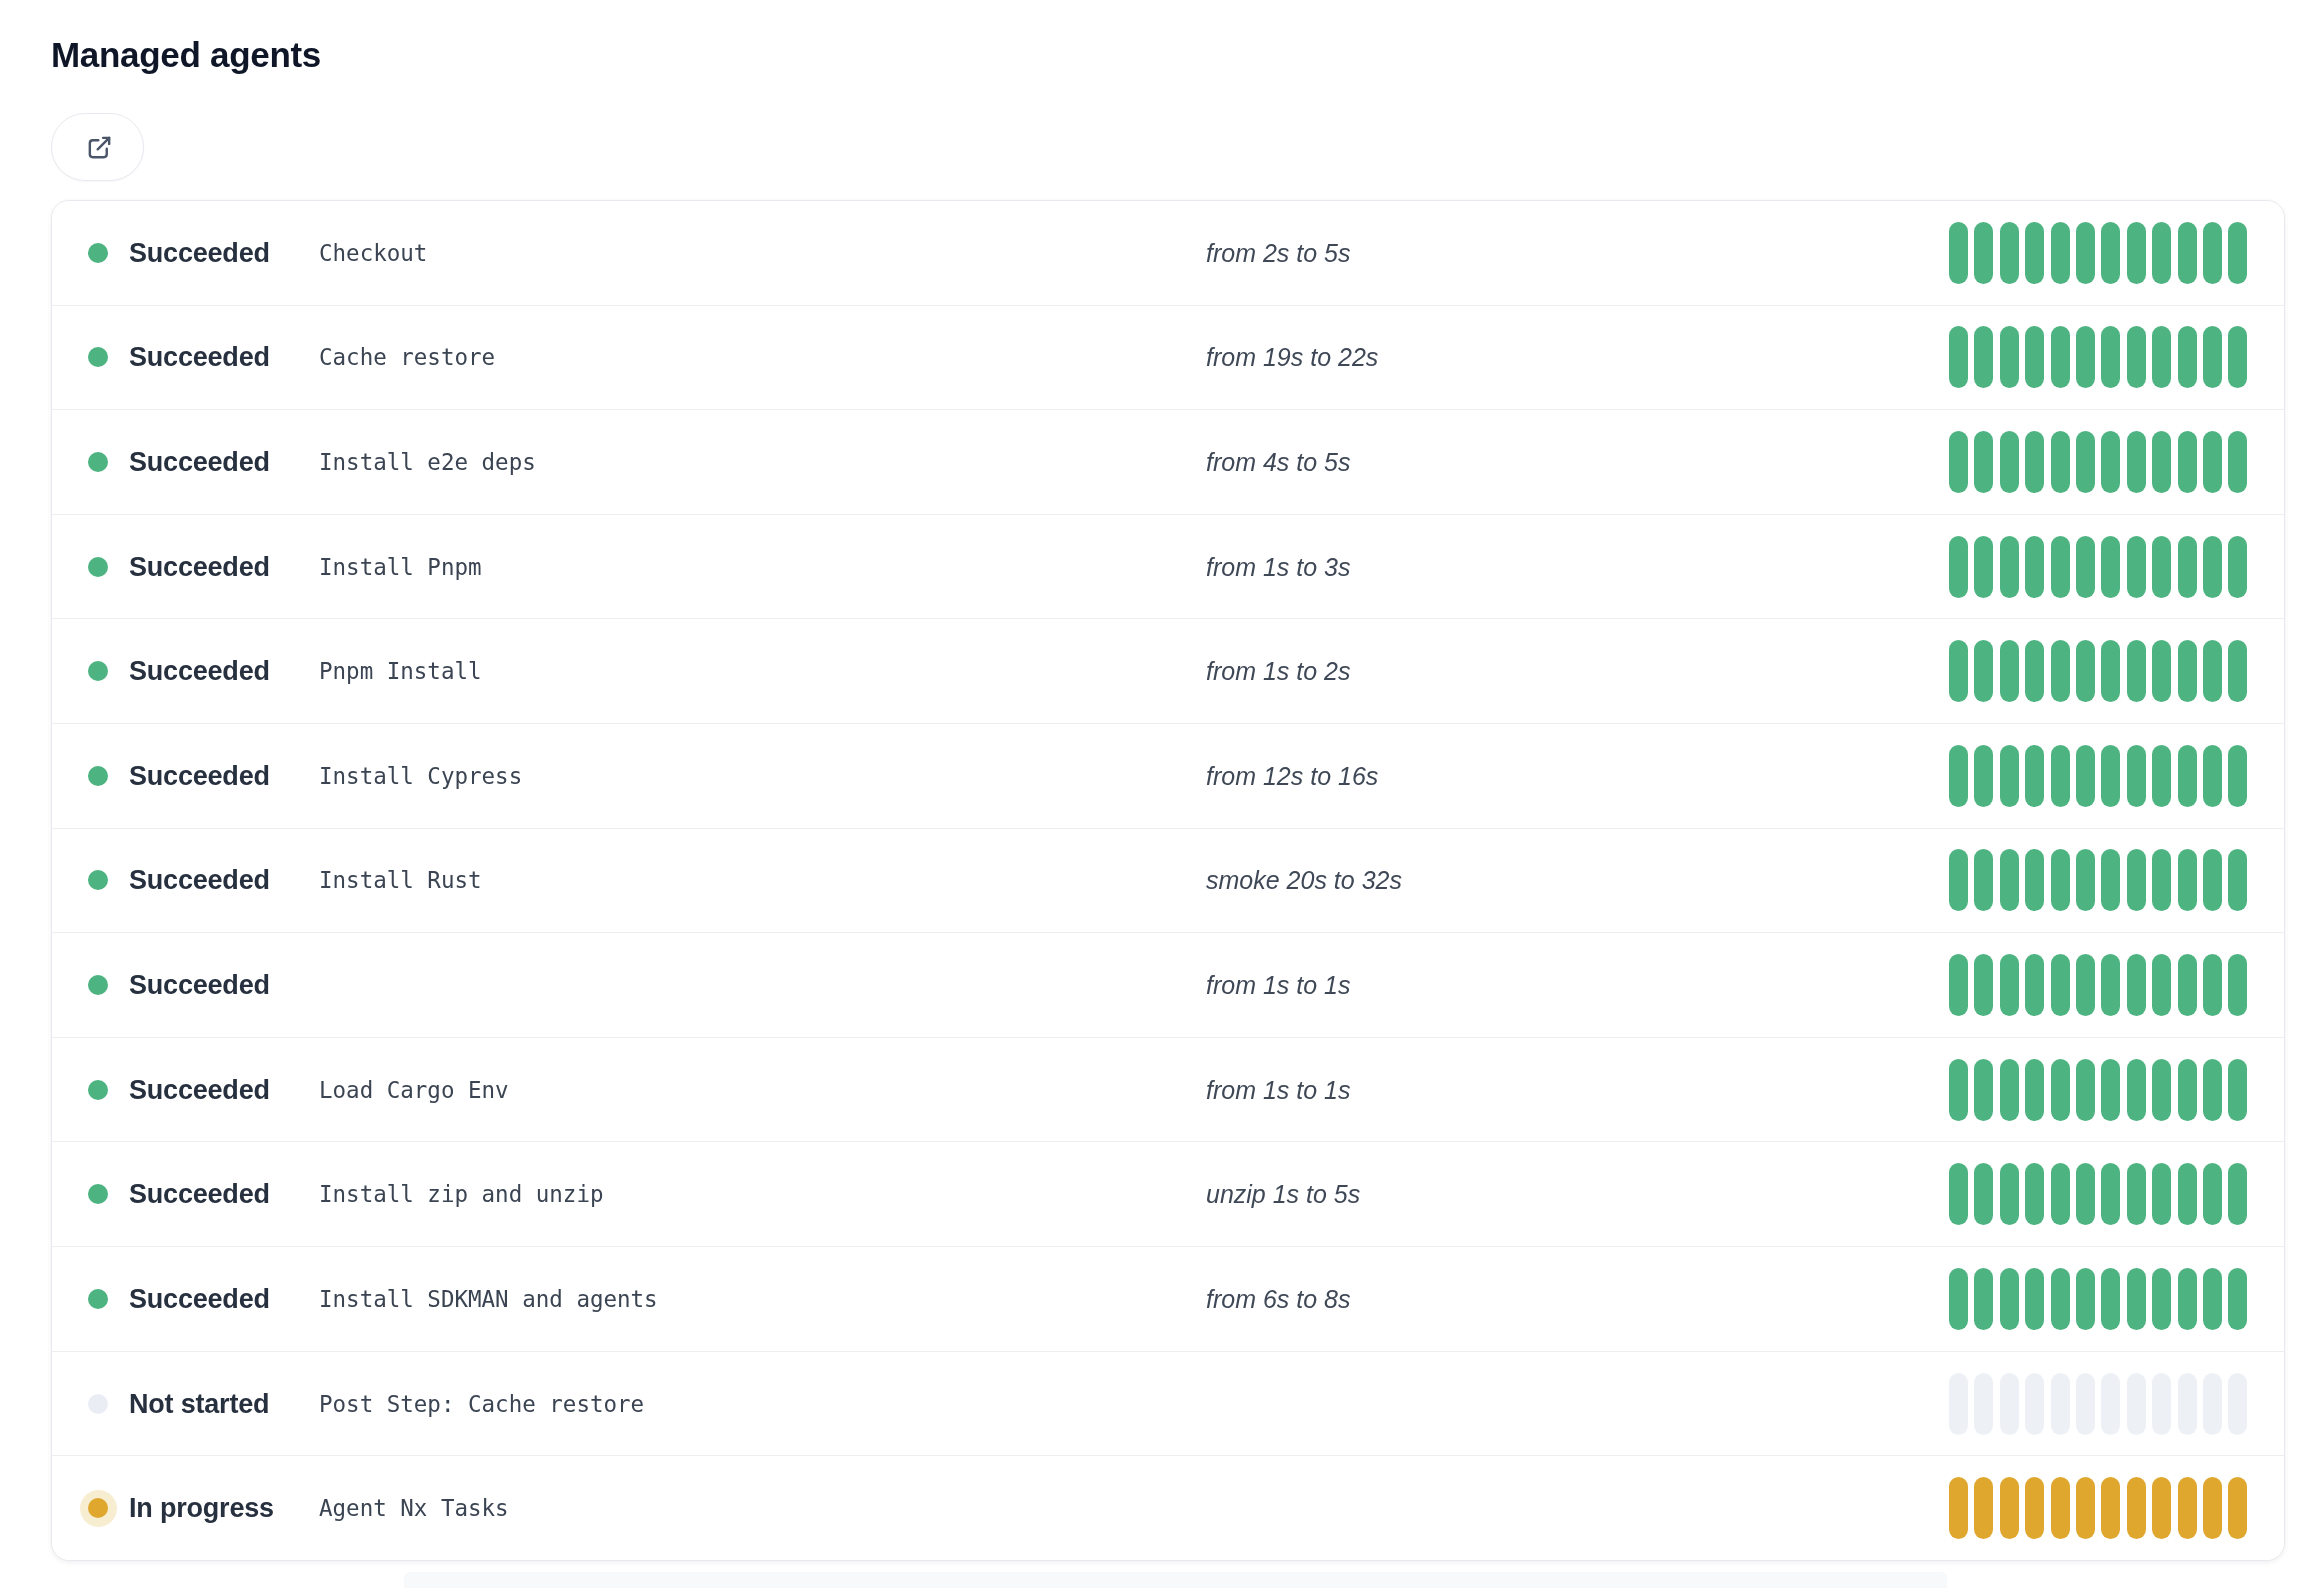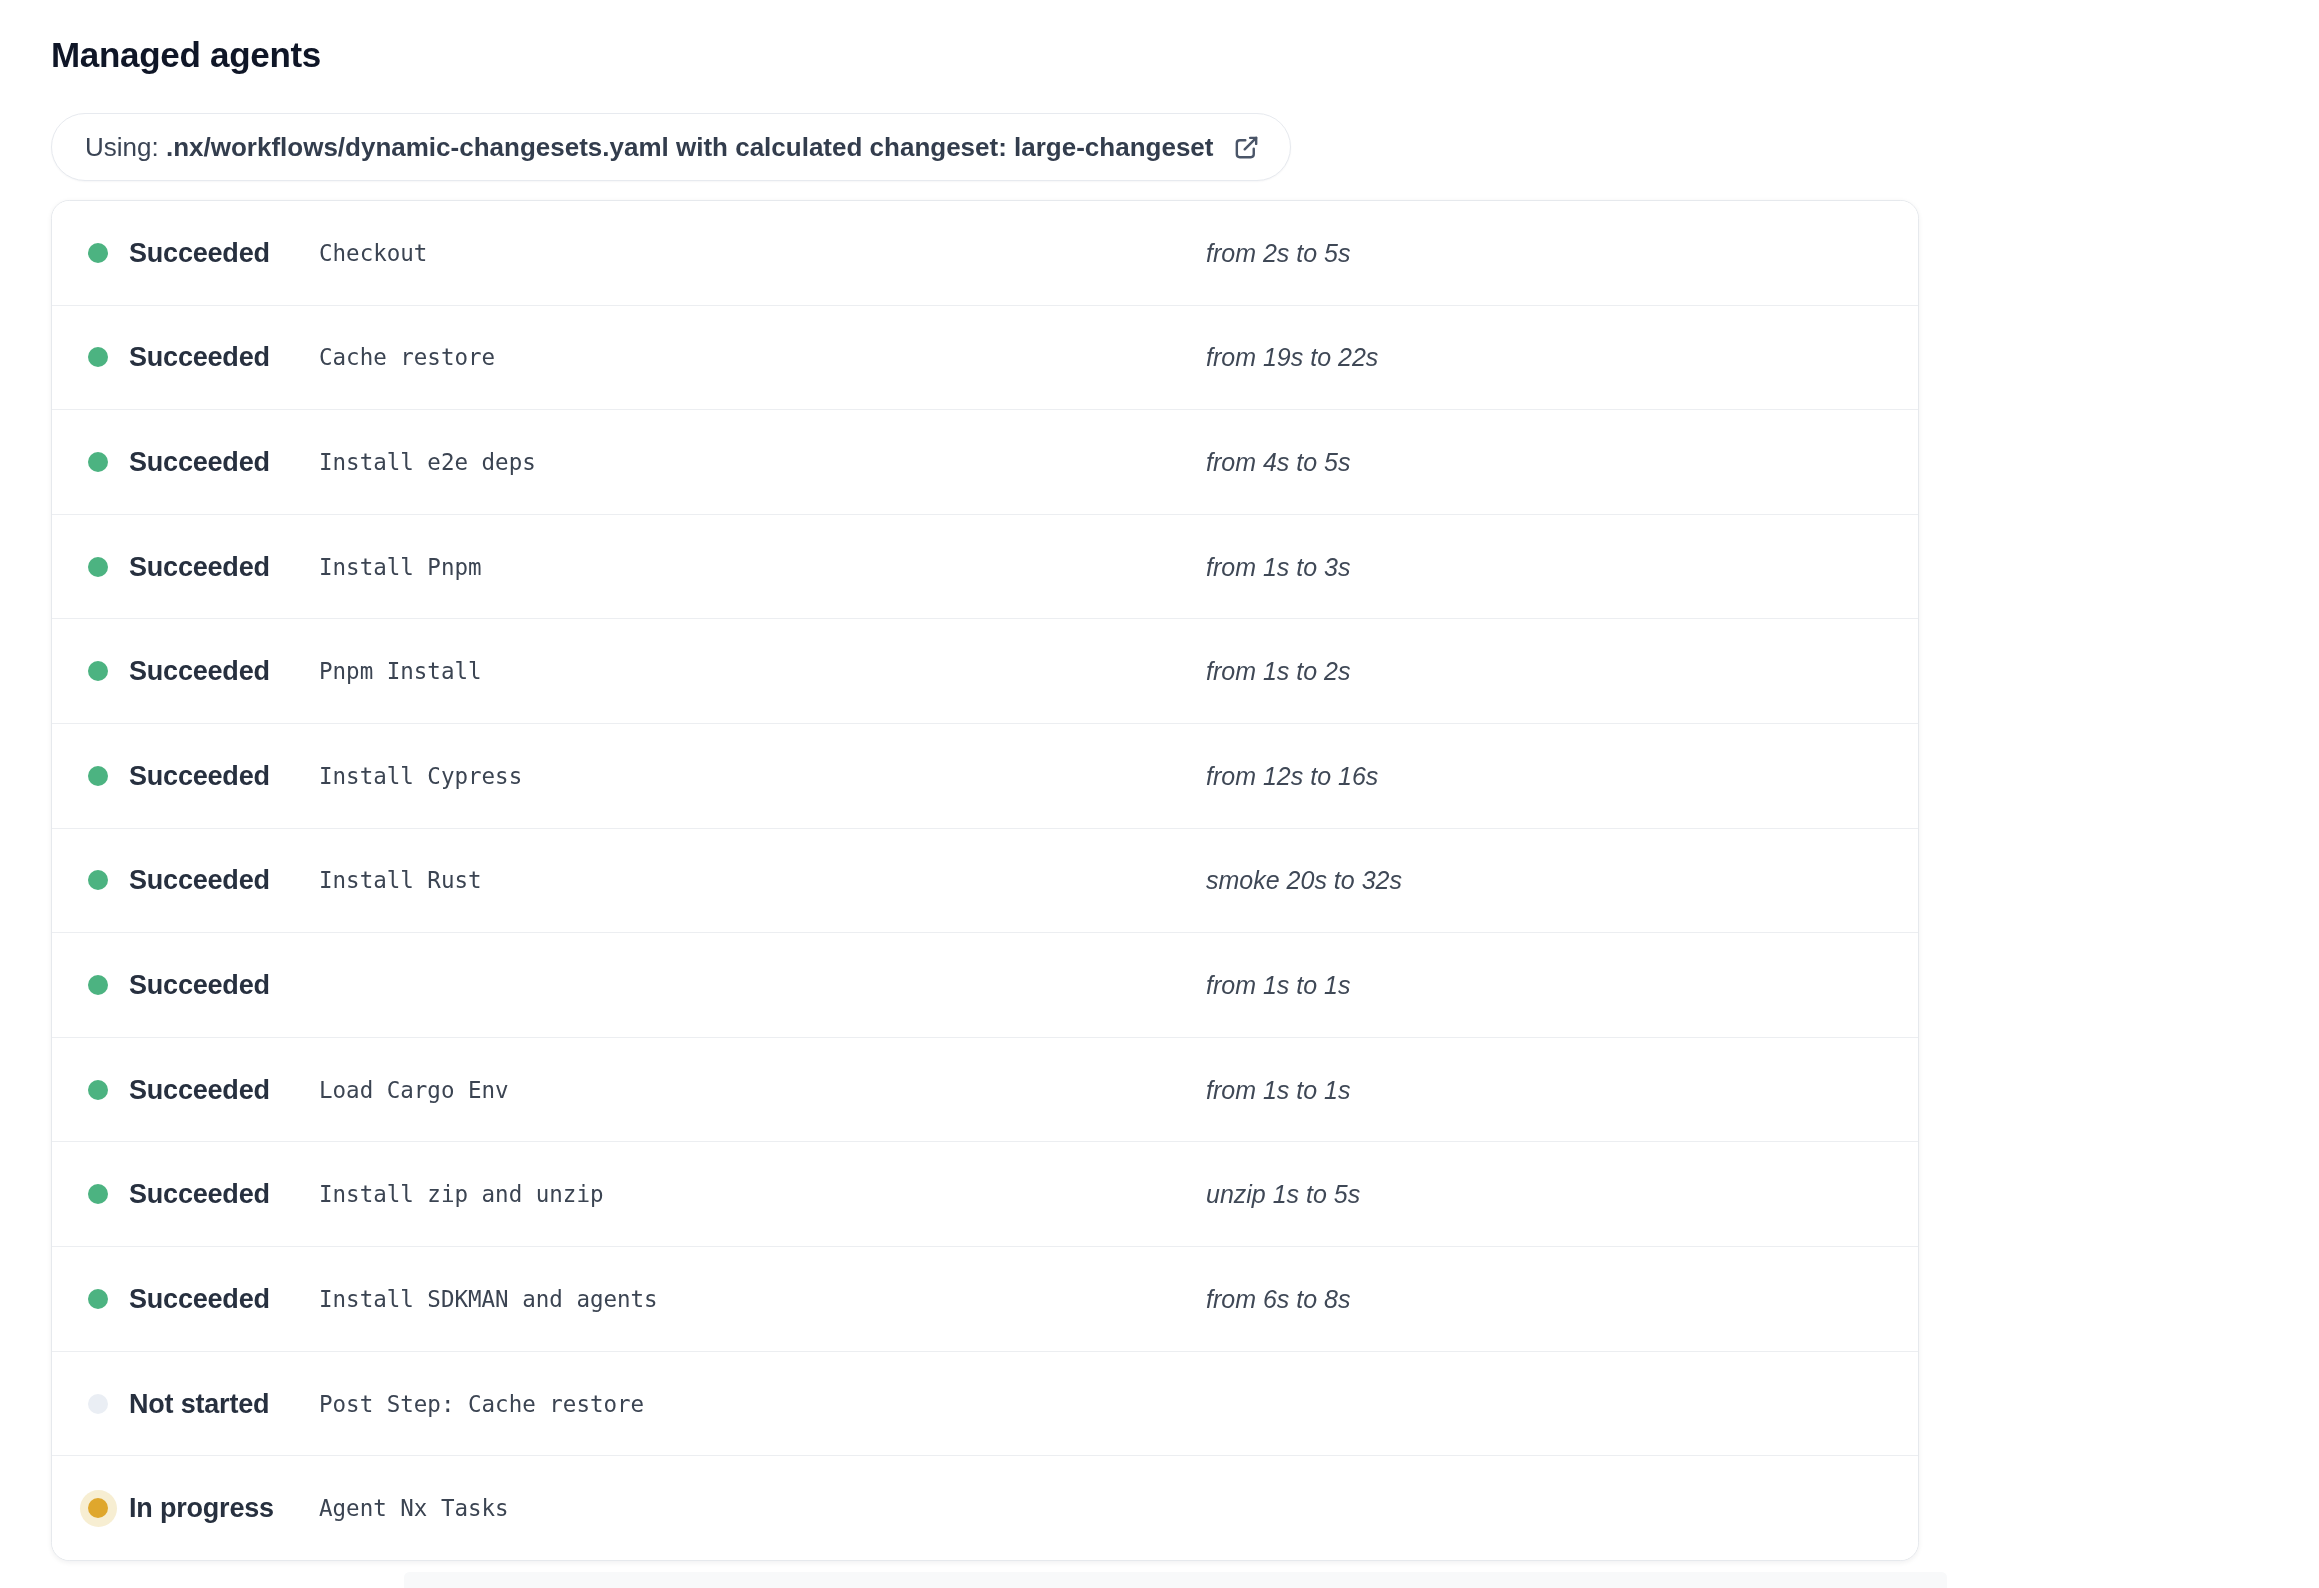--- a/index.html
+++ b/index.html
@@ -17,21 +17,21 @@
     position:absolute;left:51px;top:113px;height:68px;box-sizing:border-box;
     display:flex;align-items:center;gap:18.4px;
     padding:0 29px 0 33px;background:#ffffff;
     border:1.8px solid #e7eaef;border-radius:35px;
     box-shadow:0 0.9px 1.8px rgba(16,24,40,.04);
     font-size:26px;color:#3a4454;white-space:nowrap;cursor:pointer;
   }
   .workflow-badge b{font-weight:700;color:#333d4d;}
   .ext-icon{flex:0 0 auto;display:block;}
   .agents-card{
-    position:absolute;left:51px;top:200px;width:1868px;height:1361px;box-sizing:border-box;
+    position:absolute;left:51px;top:200px;width:2234px;height:1361px;box-sizing:border-box;
     background:#ffffff;border:1.8px solid #e6e9ed;border-radius:18.4px;
     box-shadow:0 1.8px 5.5px rgba(16,24,40,.06);
     display:flex;flex-direction:column;overflow:hidden;
   }
   .row{
     flex:1 1 0;position:relative;background:#ffffff;
   }
   .row + .row{border-top:1.8px solid #eceef1;}
   .dot-wrap{
     position:absolute;left:26px;top:50%;transform:translateY(-50%);
@@ -60,21 +60,20 @@
     position:absolute;left:404px;top:1572px;width:1543px;height:16.5px;
     background:#f8f9fa;border-radius:5.5px 5.5px 0 0;
   }
 </style>
 </head>
 <body>
 
 <h1 class="page-title">Managed agents</h1>
 
 <div class="workflow-badge">
-  <span><span>Using: </span><b>.nx/workflows/dynamic-changesets.yaml with calculated changeset: large-changeset</b></span>
   <svg class="ext-icon" width="29" height="29" viewBox="0 0 24 24" fill="none" stroke="#4a5568" stroke-width="2" stroke-linecap="round" stroke-linejoin="round">
     <path d="M18 13v4.6a2.4 2.4 0 0 1-2.4 2.4H6.4A2.4 2.4 0 0 1 4 17.6V8.4A2.4 2.4 0 0 1 6.4 6H11"></path>
     <path d="M15 4h5v5"></path>
     <path d="M10.5 13.5 20 4"></path>
   </svg>
 </div>
 
 <div class="agents-card" id="rows-container">
   <div class="row succeeded">
     <span class="dot-wrap">

